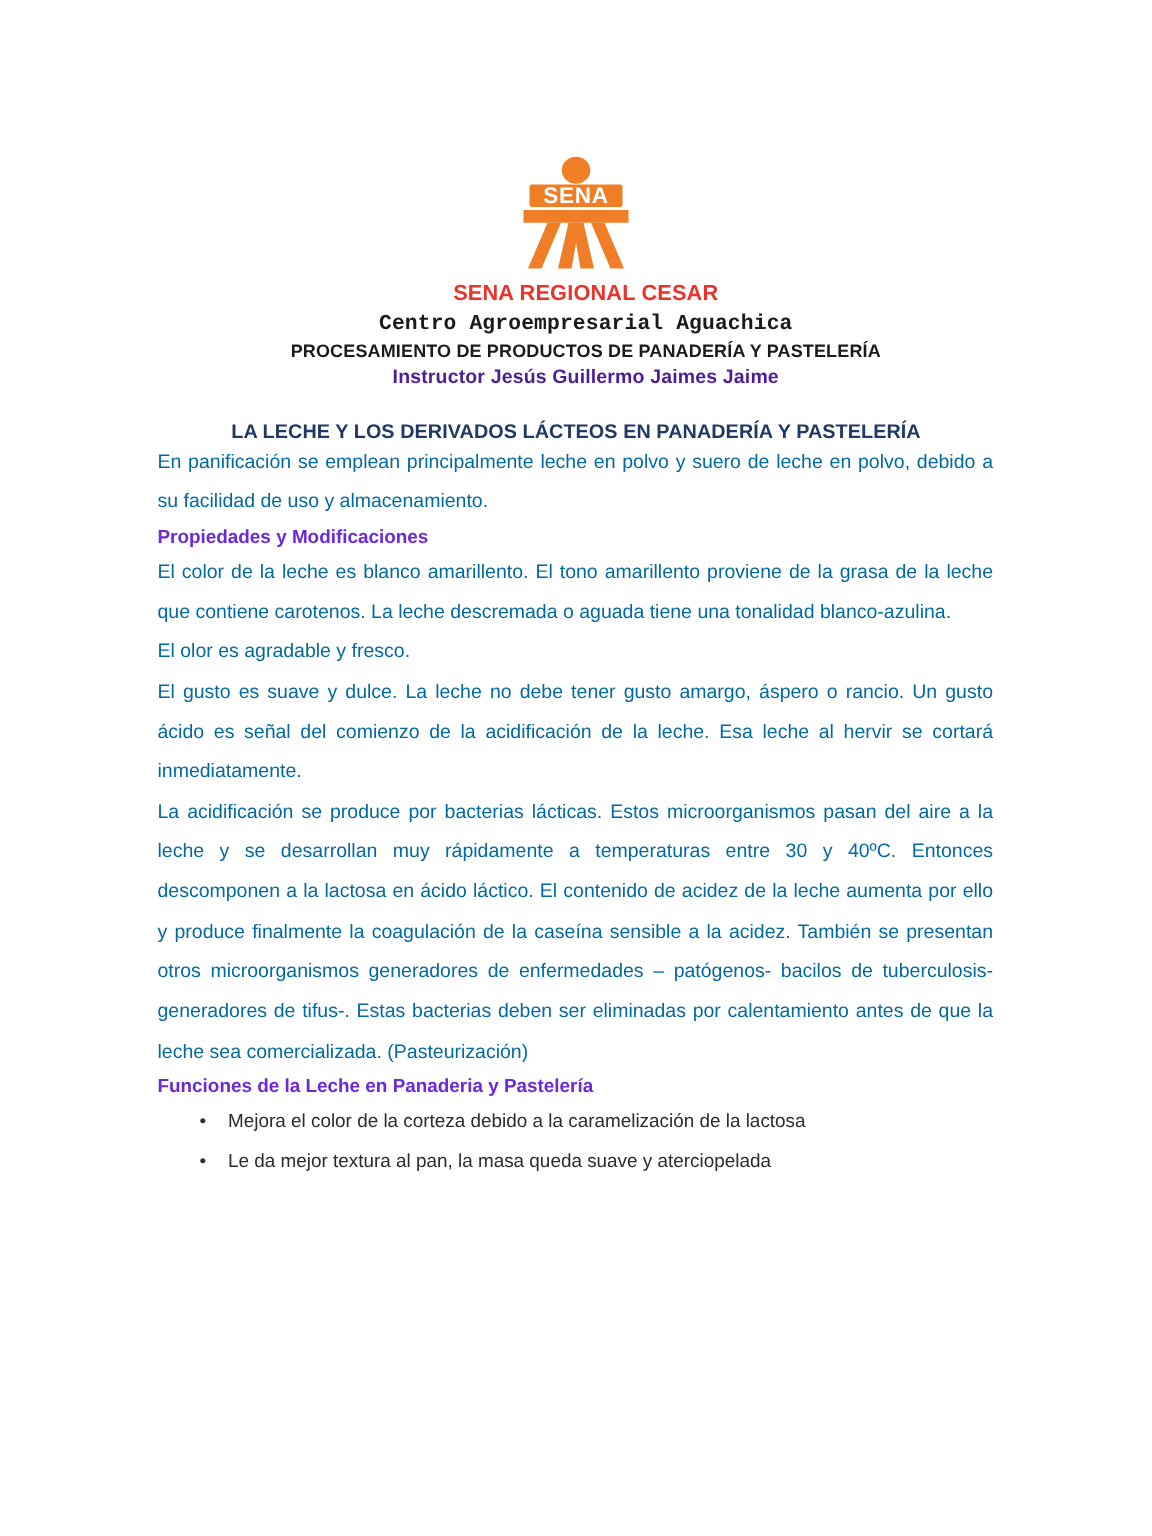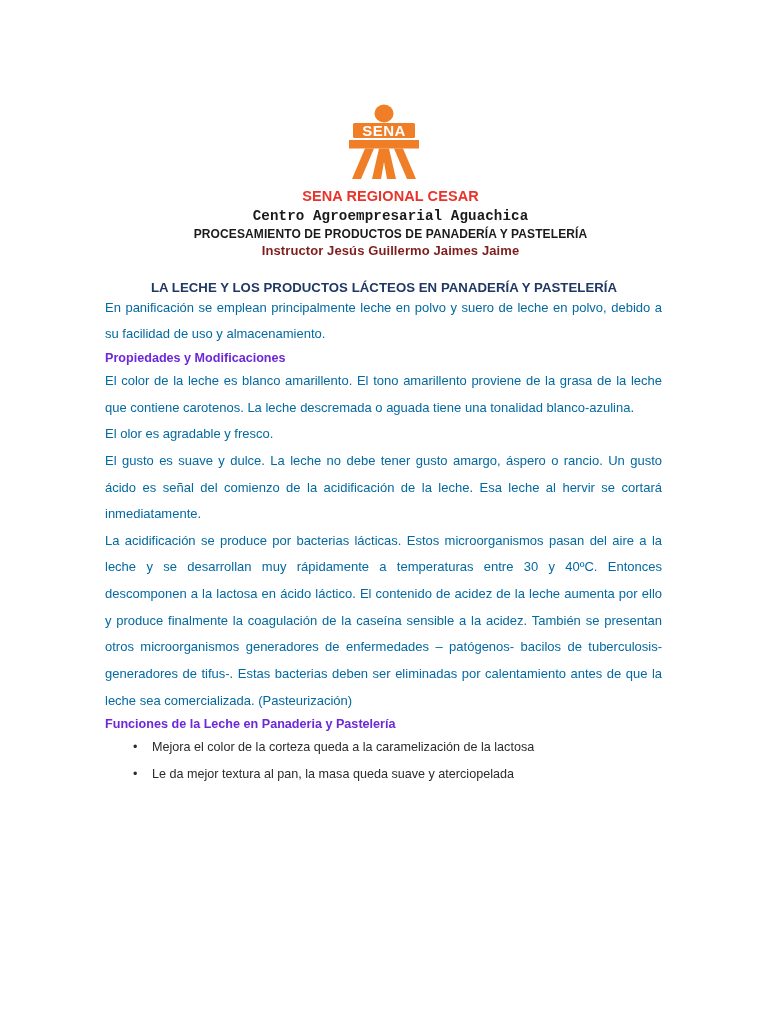--- a/index.html
+++ b/index.html
@@ -62,21 +62,21 @@
     font-size: 14.2px;
     margin-bottom: 1px;
     font-family: Liberation Mono, monospace;
   }
   .hdr-course {
     color: #1a1a1a;
     font-size: 12px;
     margin-bottom: 2px;
   }
   .hdr-instructor {
-    color: #7f1d1d;
+    color: #4c1d95;
     font-size: 13px;
   }
 
   
   .doc-title {
     text-align: center;
     color: #1f3864;
     font-weight: bold;
     font-size: 13.2px;
     margin-top: 20px;
@@ -157,21 +157,21 @@
     </div>
   </div>
 
   <div class="header">
     <span class="hdr-line hdr-org">SENA REGIONAL CESAR</span>
     <span class="hdr-line hdr-center">Centro Agroempresarial Aguachica</span>
     <span class="hdr-line hdr-course">PROCESAMIENTO DE PRODUCTOS DE PANADERÍA Y PASTELERÍA</span>
     <span class="hdr-line hdr-instructor">Instructor Jesús Guillermo Jaimes Jaime</span>
   </div>
 
-  <div class="doc-title">LA LECHE Y LOS PRODUCTOS LÁCTEOS EN PANADERÍA Y PASTELERÍA</div>
+  <div class="doc-title">LA LECHE Y LOS DERIVADOS LÁCTEOS EN PANADERÍA Y PASTELERÍA</div>
 
   <div class="content">
 
     <p class="para gap-top-lg">En panificación se emplean principalmente leche en polvo y suero de leche en polvo, debido a su facilidad de uso y almacenamiento.</p>
 
     <h2 class="section-head gap-top-md">Propiedades y Modificaciones</h2>
 
     <p class="para gap-top-sm">El color de la leche es blanco amarillento. El tono amarillento proviene de la grasa de la leche que contiene carotenos. La leche descremada o aguada tiene una tonalidad blanco-azulina.</p>
 
     <p class="para">El olor es agradable y fresco.</p>
@@ -179,21 +179,21 @@
     <p class="para gap-top-sm">El gusto es suave y dulce. La leche no debe tener gusto amargo, áspero o rancio. Un gusto ácido es señal del comienzo de la acidificación de la leche. Esa leche al hervir se cortará inmediatamente.</p>
 
     <p class="para gap-top-sm">La acidificación se produce por bacterias lácticas. Estos microorganismos pasan del aire a la leche y se desarrollan muy rápidamente a temperaturas entre 30 y 40ºC. Entonces descomponen a la lactosa en ácido láctico. El contenido de acidez de la leche aumenta por ello y produce finalmente la coagulación de la caseína sensible a la acidez. También se presentan otros microorganismos generadores de enfermedades – patógenos- bacilos de tuberculosis-generadores de tifus-. Estas bacterias deben ser eliminadas por calentamiento antes de que la leche sea comercializada. (Pasteurización)</p>
 
 
     <h2 class="section-head gap-top-md">Funciones de la Leche en Panaderia y Pastelería</h2>
 
     <ul class="bullets gap-top-sm">
       <li>
         <span class="bullet-dot">•</span>
-        <span>Mejora el color de la corteza queda a la caramelización de la lactosa</span>
+        <span>Mejora el color de la corteza debido a la caramelización de la lactosa</span>
       </li>
       <li>
         <span class="bullet-dot">•</span>
         <span>Le da mejor textura al pan, la masa queda suave y aterciopelada</span>
       </li>
     </ul>
 
   </div>
 </div>
 

